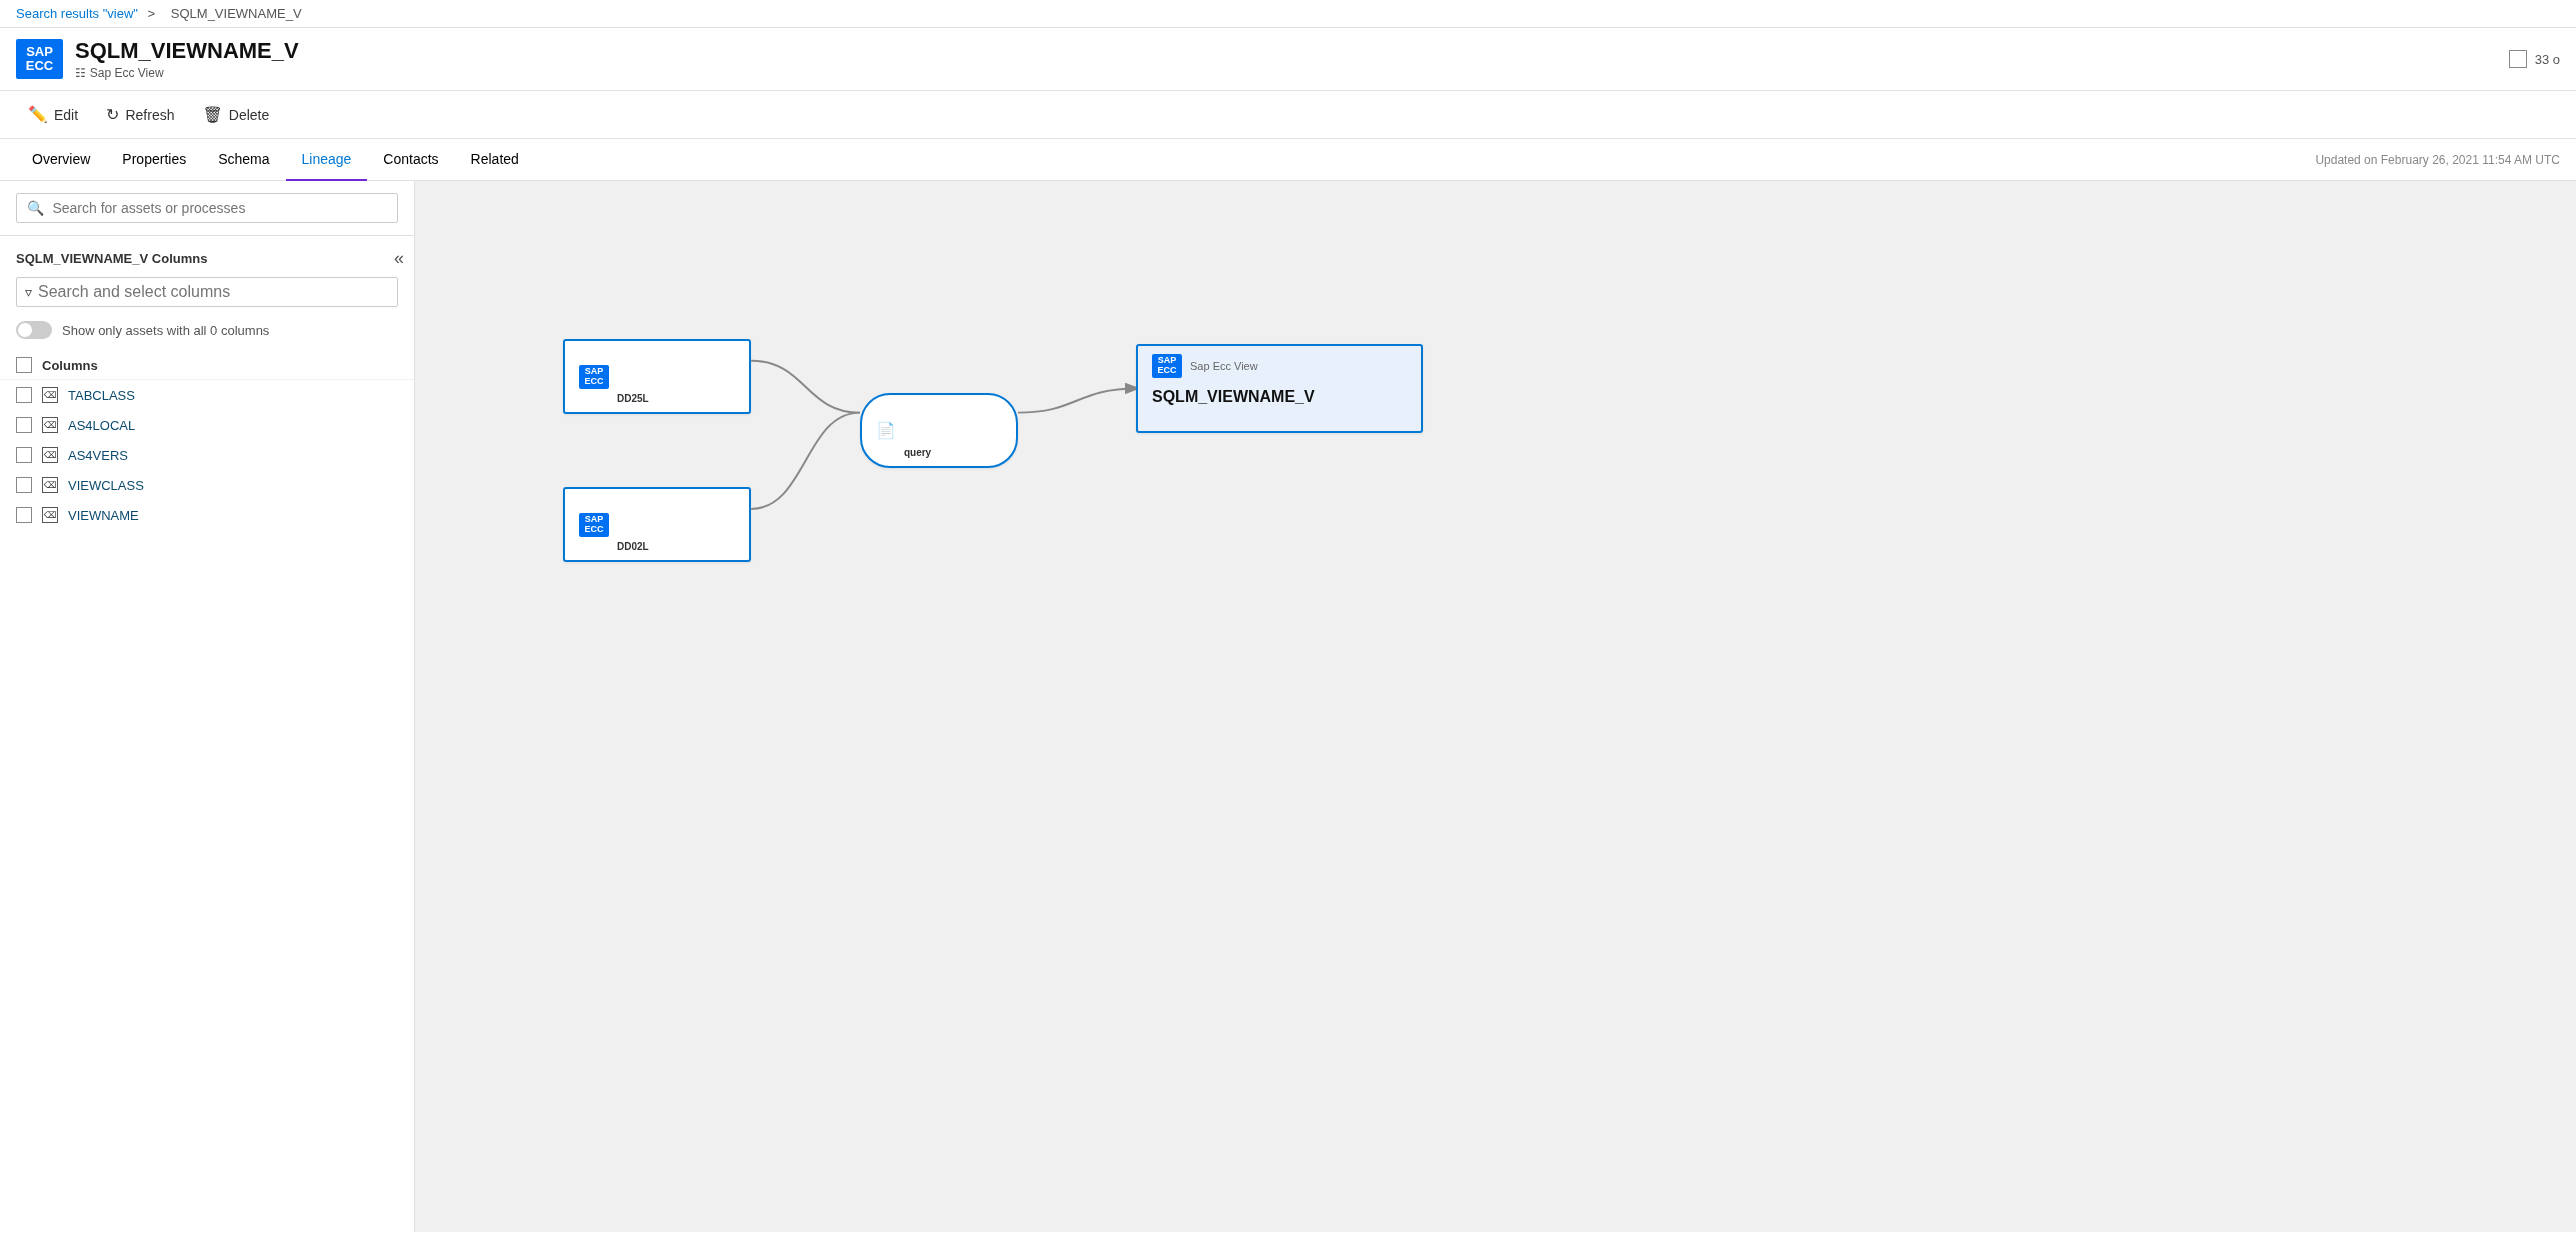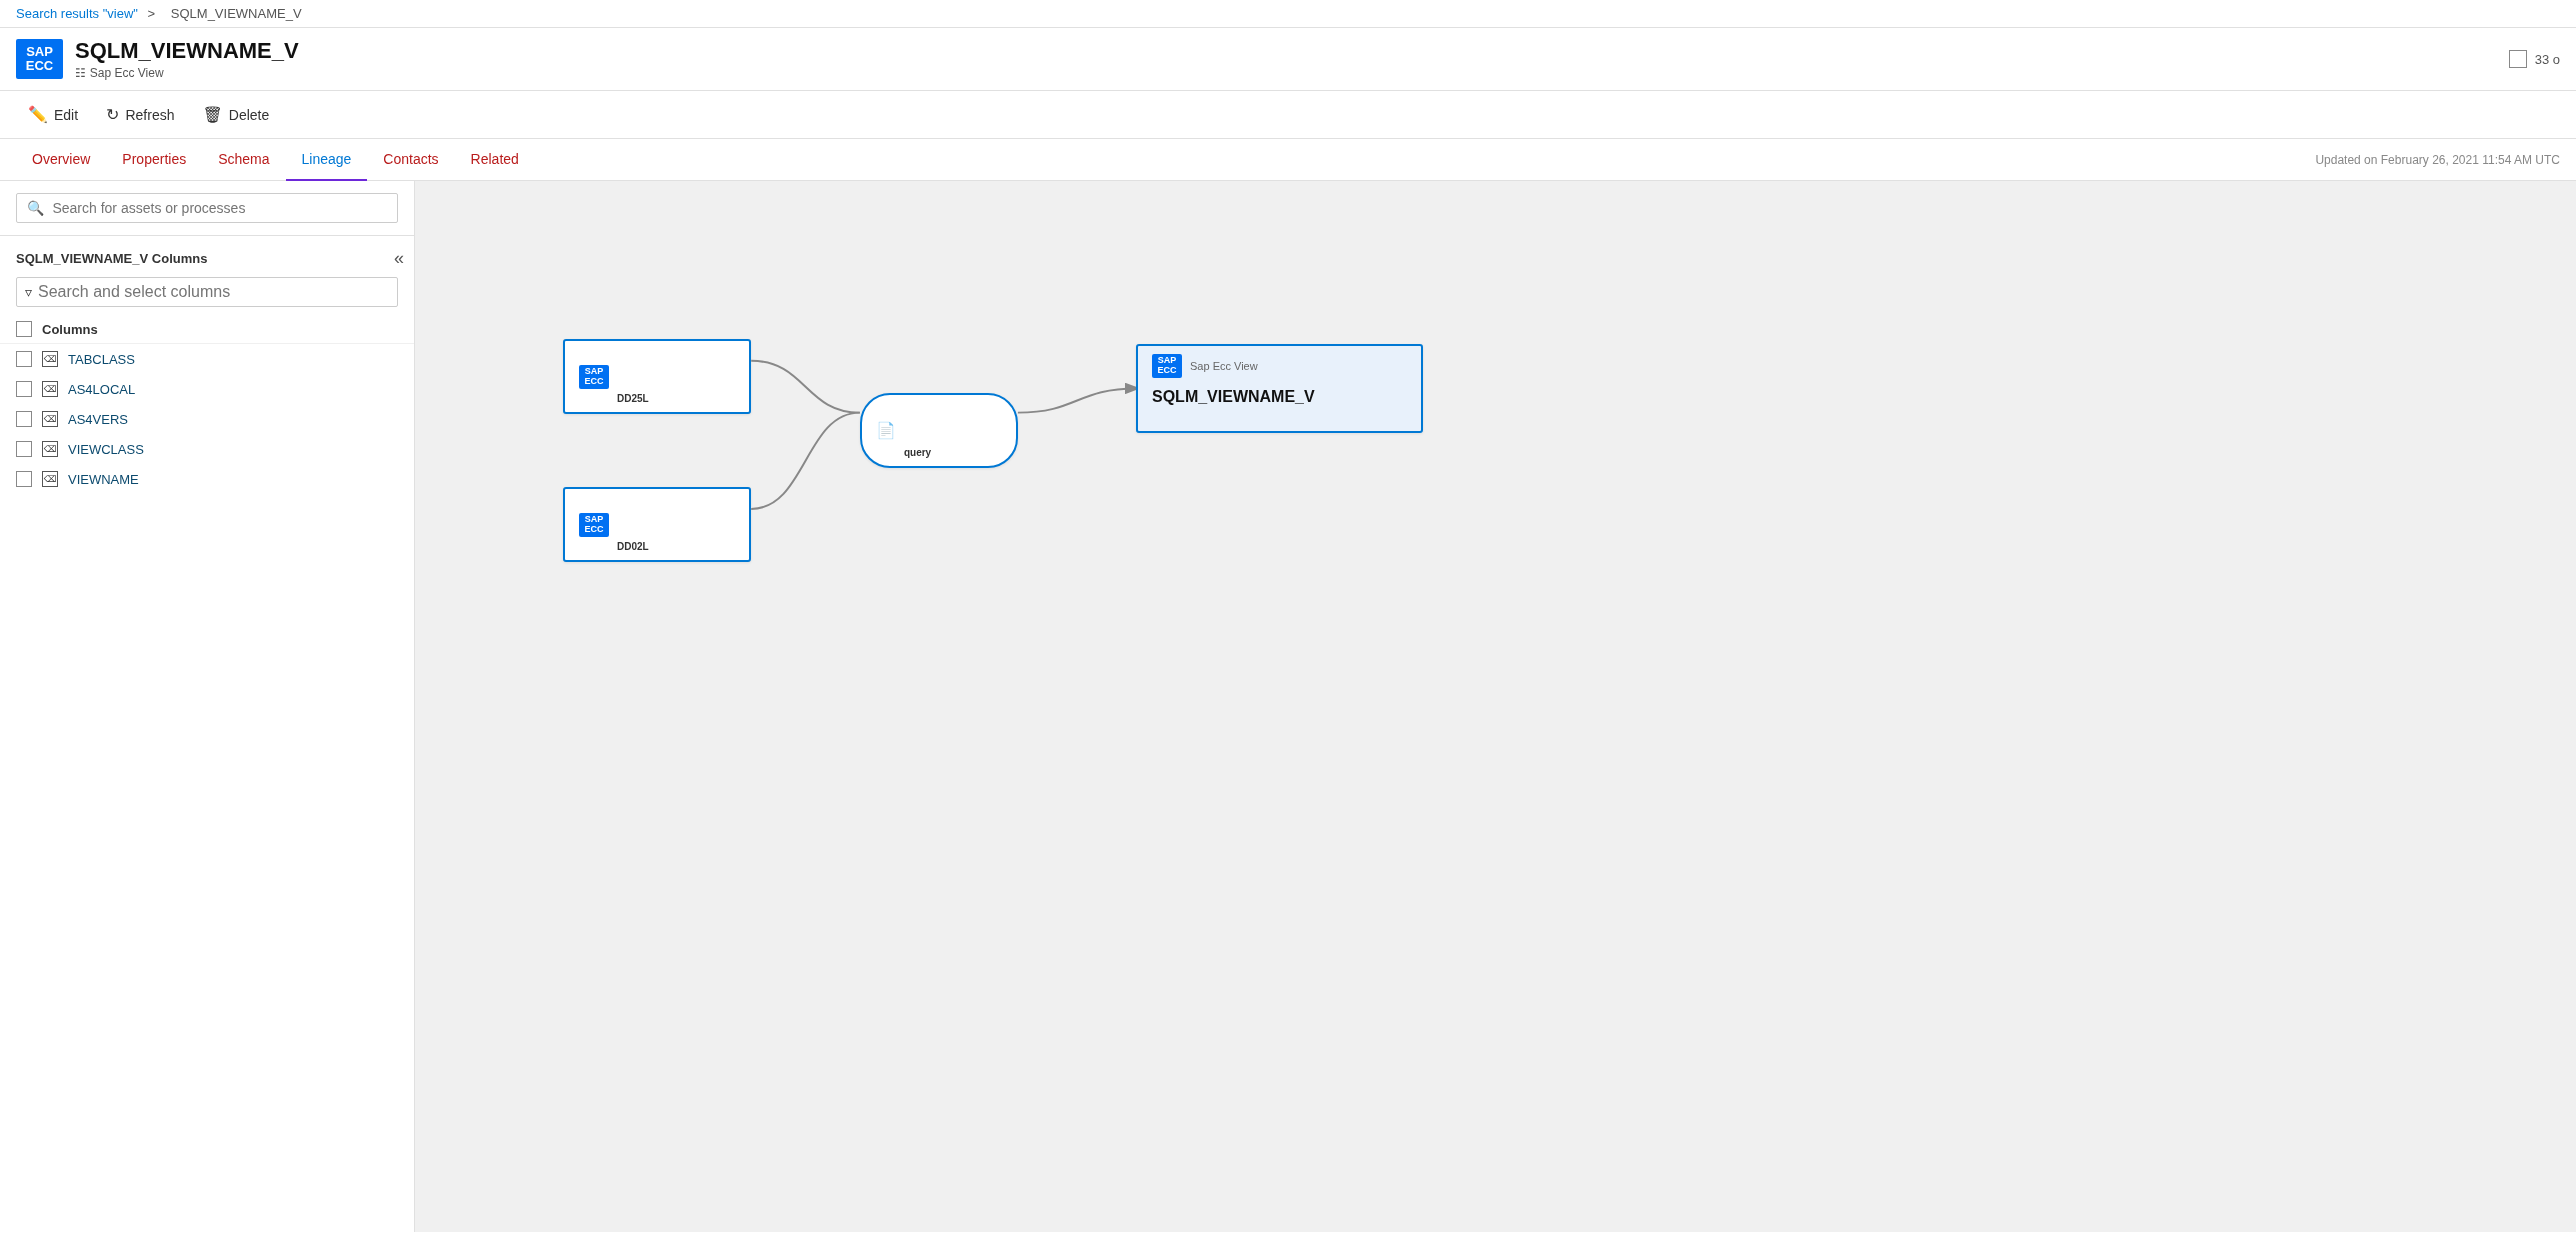--- a/index.html
+++ b/index.html
@@ -73,21 +73,21 @@
       display: flex;
       align-items: center;
       padding: 0 16px;
       border-bottom: 1px solid #e0e0e0;
       position: relative;
     }
     .tab {
       padding: 12px 16px;
       cursor: pointer;
       font-size: 14px;
-      color: #b91c1c;
+      color: #000000;
       border-bottom: 2px solid transparent;
       margin-bottom: -1px;
     }
     .tab.active { color: #0078d4; border-bottom: 2px solid #6d28d9; font-weight: 500; }
     .tab-updated {
       margin-left: auto;
       font-size: 12px;
       color: #888;
       padding: 0 0;
     }
@@ -369,20 +369,24 @@
         <button class="collapse-btn">«</button>
       </div>
 
       <div class="column-search-wrapper">
         <div class="column-search">
           <span>▿</span>
           <input type="text" placeholder="Search and select columns" style="">
         </div>
       </div>
 
+      <div class="toggle-row">
+        <div class="toggle"></div>
+        <span>Show only assets with all 0 columns</span>
+      </div>
 
       <div class="columns-list">
         <div class="columns-header">
           <div class="col-checkbox"></div>
           <span class="col-header-label">Columns</span>
         </div>
 
         <div id="columns-container">
             <div class="column-item">
       <div class="col-checkbox"></div>

